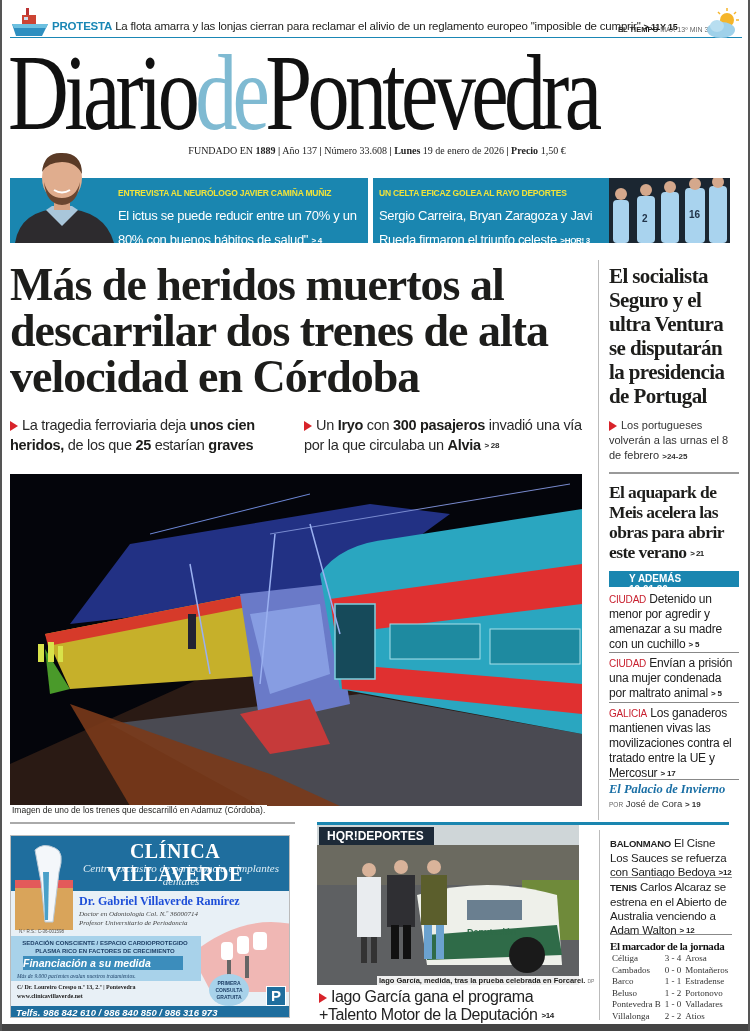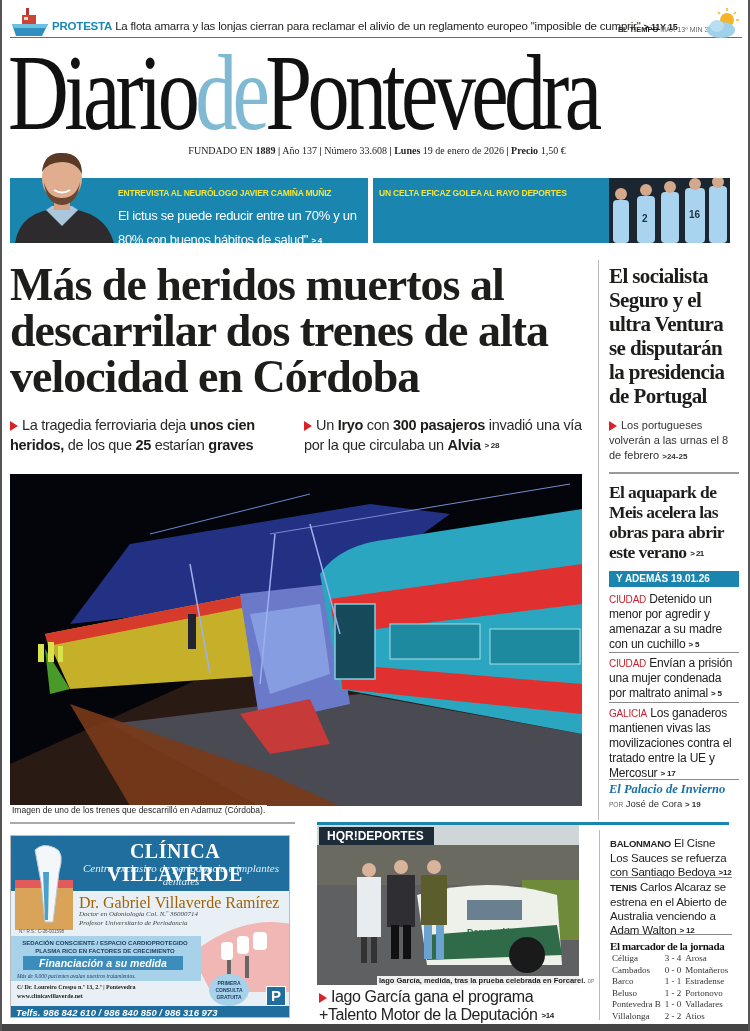--- a/index.html
+++ b/index.html
@@ -117,20 +117,24 @@
   </svg>
   <div class="kick" style="left:108px;top:10px">ENTREVISTA AL NEURÓLOGO JAVIER CAMIÑA MUÑIZ</div>
   <div class="body" style="left:108px;top:26px;width:248px">
     <span>El ictus se puede reducir entre un 70% y un 80% con buenos hábitos de salud"</span>
     <span class="ref">&gt; 4</span>
   </div>
 </div>
 
 <div class="abs teaser" style="left:371px;width:357px">
   <div class="kick" style="left:6px;top:10px">UN CELTA EFICAZ GOLEA AL RAYO DEPORTES</div>
+  <div class="body" style="left:6px;top:26px;width:232px">
+    <span>Sergio Carreira, Bryan Zaragoza y Javi Rueda firmaron el triunfo celeste</span>
+    <span class="ref">&gt;HQR! 3</span>
+  </div>
   <svg class="abs" style="left:236px;top:0" width="121" height="65">
     <rect width="121" height="65" fill="#1b2631"></rect>
     <g fill="#a9d3ee">
       <rect x="4" y="22" width="16" height="43" rx="4"></rect>
         <rect x="28" y="18" width="18" height="47" rx="4"></rect>
       <rect x="52" y="14" width="18" height="51" rx="4"></rect>
         <rect x="76" y="10" width="20" height="55" rx="4"></rect>
       <rect x="100" y="8" width="18" height="57" rx="4"></rect>
     </g>
     <g fill="#d4a88c">
@@ -199,21 +203,21 @@
     <span class="tri"></span><span>Los portugueses volverán a las urnas el 8 de febrero</span>
     <span class="ref">&gt;24-25</span>
   </div>
 </div>
 <div class="abs rc rule" style="top:472px;height:2px;background:#999"></div>
 
 <div class="abs rc" style="top:482px">
   <div class="rh" style="font-size:17.5px;line-height:20px"><span>El aquapark de Meis acelera las obras para abrir este verano</span> <span class="ref sans">&gt; 21</span></div>
 </div>
 
-<div class="abs rc" style="top:571px;height:16px;background:#1a86b0;color:#fff;font-size:10px;font-weight:bold;padding:2px 7px">Y ADEMÁS 19.01.26</div>
+<div class="abs rc" style="top:571px;height:16px;background:#1a86b0;color:#fff;font-size:10px;font-weight:bold;padding:2px 20px">Y ADEMÁS 19.01.26</div>
 
 <div class="abs rc brief" style="top:592px">
   <span class="k">CIUDAD</span>
   <span>Detenido un menor por agredir y amenazar a su madre con un cuchillo</span>
   <span class="ref">&gt; 5</span>
 </div>
 <div class="abs rc rule" style="top:652px"></div>
 <div class="abs rc brief" style="top:656px">
   <span class="k">CIUDAD</span>
   <span>Envían a prisión una mujer condenada por maltrato animal</span>
@@ -241,38 +245,38 @@
 <div id="ad" class="abs">
   <div class="abs" style="left:0;top:0;width:280px;height:55px;background:#1f6e9e"></div>
   <svg class="abs" style="left:4px;top:6px" width="60" height="95">
     <rect x="0" y="38" width="58" height="50" fill="#d9a45a"></rect>
     <rect x="0" y="38" width="58" height="8" fill="#e35a5a"></rect>
     <path d="M20 8 Q28 0 40 6 Q50 10 44 30 L38 80 L30 80 L26 40 Z" fill="#f4f7fa" stroke="#b9c9d6"></path>
     <path d="M28 30 L34 30 L33 78 L30 78 Z" fill="#4aa0c8"></path>
   </svg>
   <div class="abs serif" style="left:70px;top:26px;width:200px;text-align:center;color:#dfeef6;font-style:italic;font-size:11px;line-height:13px">Centro exclusivo de periodoncia e implantes dentales</div>
   <div class="abs serif" style="left:50px;top:4px;width:228px;text-align:center;color:#fff;font-weight:bold;font-size:20px;letter-spacing:0.5px">CLÍNICA VILLAVERDE</div>
-  <div class="abs serif" style="left:68px;top:58px;font-weight:normal;font-size:16px;color:#a16207">Dr. Gabriel Villaverde Ramírez</div>
+  <div class="abs serif" style="left:68px;top:58px;font-weight:bold;font-size:12px;color:#1d4ed8">Dr. Gabriel Villaverde Ramírez</div>
   <div class="abs serif" style="left:68px;top:74px;font-style:italic;font-size:7px;color:#444">Doctor en Odontología Col. N.º 36000714</div>
   <div class="abs serif" style="left:68px;top:83px;font-style:italic;font-size:7px;color:#444">Profesor Universitario de Periodoncia</div>
   <div class="abs" style="left:8px;top:93px;font-size:4.5px;color:#555">N.º R.S.: C-36-001598</div>
   <svg class="abs" style="left:180px;top:78px" width="100" height="78">
     <path d="M0 40 Q50 0 100 10 L100 78 L20 78 Z" fill="#f0b7b4"></path>
     <rect x="30" y="28" width="12" height="18" rx="4" fill="#fff"></rect>
       <rect x="46" y="22" width="12" height="18" rx="4" fill="#fff"></rect>
       <rect x="62" y="18" width="14" height="18" rx="4" fill="#fff"></rect>
     <rect x="36" y="46" width="4" height="22" fill="#666"></rect>
       <rect x="54" y="42" width="4" height="22" fill="#666"></rect>
   </svg>
   <div class="abs" style="left:0;top:100px;width:190px;height:45px;background:#a8d2ea"></div>
   <div class="abs" style="left:4px;top:103px;width:180px;text-align:center;font-size:6px;font-weight:bold;color:#1d3f66;line-height:8px">
     <div>SEDACIÓN CONSCIENTE / ESPACIO CARDIOPROTEGIDO</div>
       <div>PLASMA RICO EN FACTORES DE CRECIMIENTO</div>
   </div>
-  <div class="abs" style="left:12px;top:120px;width:160px;height:14px;background:#3c8dbc;color:#fff;font-style:italic;font-weight:bold;font-size:10.5px;text-align:center;line-height:14px">Financiación a su medida</div>
+  <div class="abs" style="left:12px;top:120px;width:160px;height:14px;background:#3c8dbc;color:#fff;font-style:italic;font-weight:bold;font-size:10.5px;text-align:left;line-height:14px">Financiación a su medida</div>
   <div class="abs serif" style="left:6px;top:137px;font-size:5.5px;font-style:italic;color:#1d3f66">Más de 9.000 pacientes avalan nuestros tratamientos.</div>
   <div class="abs serif" style="left:6px;top:148px;font-size:6px;color:#222;font-weight:bold">C/ Dr. Loureiro Crespo n.º 13, 2.º | Pontevedra</div>
   <div class="abs serif" style="left:6px;top:157px;font-size:6px;color:#222;font-weight:bold">www.clinicavillaverde.net</div>
   <div class="abs" style="left:198px;top:138px;width:40px;height:32px;border-radius:50%;background:#a8d2ea;font-size:5px;font-weight:bold;color:#1d3f66;text-align:center;padding-top:6px;line-height:7px">PRIMERA CONSULTA GRATUITA</div>
   <div class="abs" style="left:255px;top:150px;width:20px;height:20px;background:#1f6e9e;color:#fff;font-weight:bold;font-size:15px;text-align:center;line-height:18px;border:1px solid #fff">P</div>
   <div class="abs" style="left:0;top:170px;width:280px;height:13px;background:#1f6e9e;color:#fff;font-style:italic;font-weight:bold;font-size:9.5px;line-height:13px;padding-left:5px;white-space:nowrap">Telfs. 986 842 610 / 986 840 850 / 986 316 973</div>
 </div>
 
 <div id="dep" class="abs">
   <svg class="abs" style="left:0;top:0" width="262" height="160">

